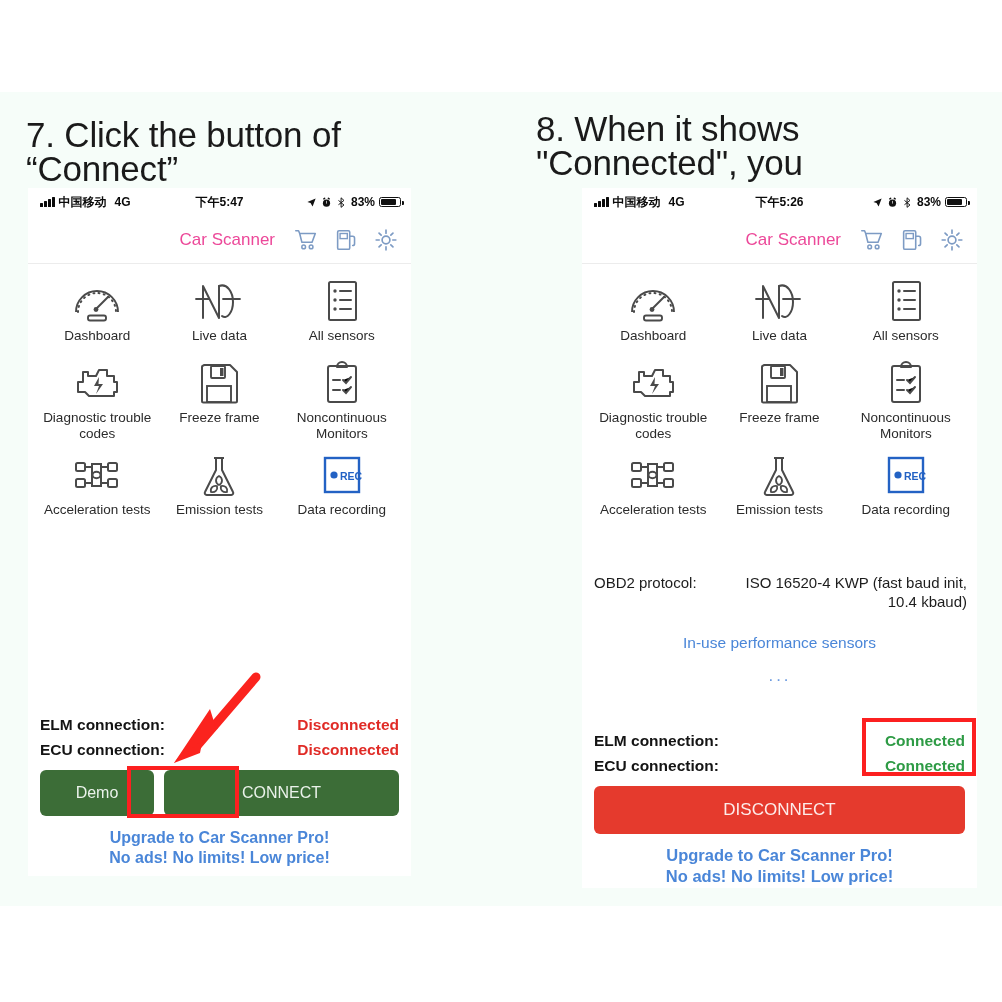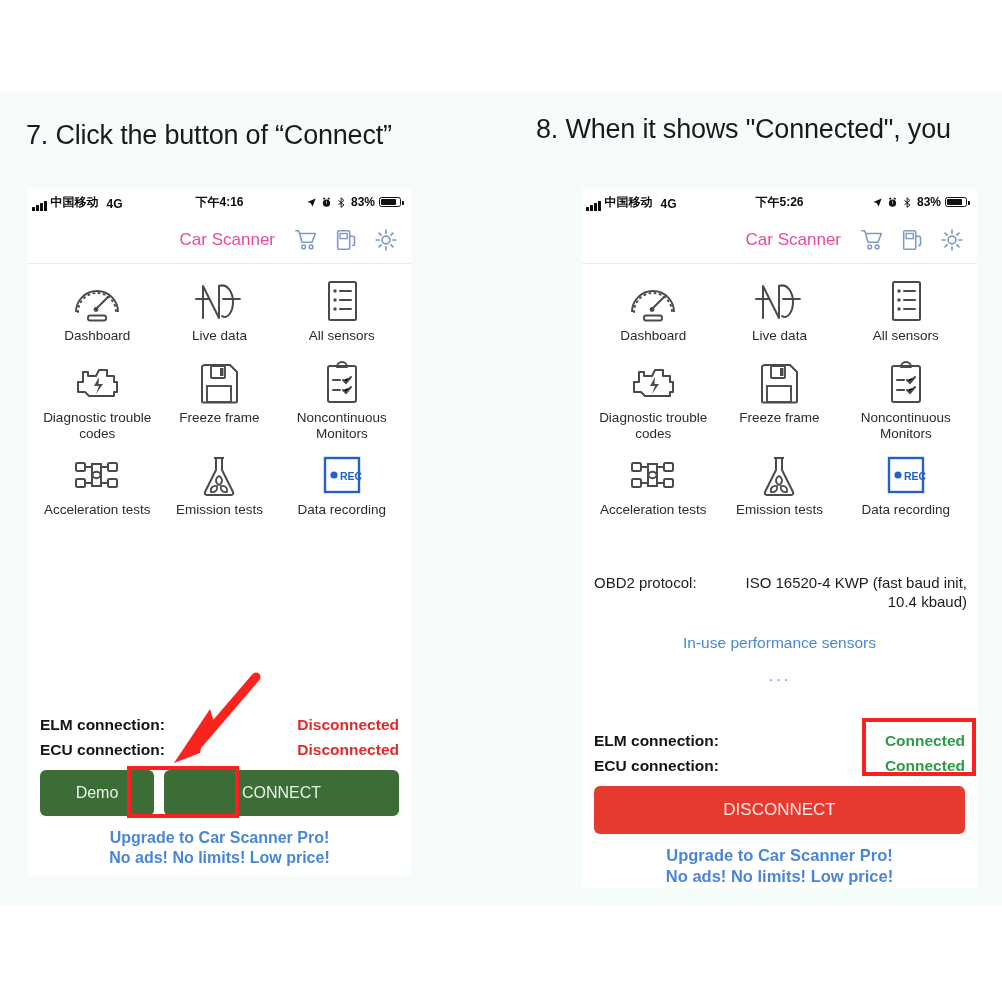--- a/index.html
+++ b/index.html
@@ -16,42 +16,42 @@
   .mint-band{
     position:absolute;left:0;top:92px;width:1002px;height:814px;
     background:#f6fdf9;
   }
 
   
   .panel{position:absolute;}
   .caption{
     position:absolute;
     font-family:"Liberation Sans", sans-serif;
-    font-size:27px;
+    font-size:35px;
     line-height:34px;
     color:#1a1a1a;
     letter-spacing:-0.2px;
     font-weight:400;
   }
 
   
   .phone{
     position:absolute;
     background:#ffffff;
     overflow:hidden;
   }
 
   
   .statusbar{
     position:relative;
     height:26px;
     display:flex;align-items:center;
     font-size:12px;font-weight:bold;color:#0a0a0a;
   }
-  .sb-left{position:absolute;left:4px;display:flex;align-items:flex-end;gap:4px;}
+  .sb-left{position:absolute;left:12px;display:flex;align-items:center;gap:4px;}
   .sb-center{position:absolute;left:0;right:0;text-align:center;}
   .sb-right{position:absolute;right:10px;display:flex;align-items:center;gap:4px;}
   .bars{display:inline-flex;align-items:flex-end;gap:1.5px;height:10px;}
   .bars i{display:block;width:2.5px;background:#0a0a0a;border-radius:0.5px;}
   .bars i:nth-child(1){height:4px;}
   .bars i:nth-child(2){height:6px;}
   .bars i:nth-child(3){height:8px;}
   .bars i:nth-child(4){height:10px;}
   .carrier{font-size:12px;font-weight:bold;}
   .net{font-size:12px;font-weight:bold;margin-left:4px;}
@@ -153,21 +153,21 @@
         <div class="sb-left">
           <span class="bars">
               <i></i>
               <i></i>
               <i></i>
               <i></i>
             </span>
           <span class="carrier">中国移动</span>
           <span class="net">4G</span>
         </div>
-        <div class="sb-center">下午4:16</div>
+        <div class="sb-center">下午5:47</div>
         <div class="sb-right">
           <svg class="ico-sm" viewBox="0 0 16 16">
               <path d="M14 2 L2 7.2 L6.6 8.6 L9.6 13.8 Z" fill="#111"></path>
             </svg>
           <svg class="ico-sm" viewBox="0 0 16 16">
               <circle cx="8" cy="9" r="5.2" fill="#111"></circle>
               <rect x="3" y="1.2" width="3.4" height="2.2" rx="1" transform="rotate(-35 4.7 2.3)" fill="#111"></rect>
               <rect x="9.6" y="1.2" width="3.4" height="2.2" rx="1" transform="rotate(35 11.3 2.3)" fill="#111"></rect>
               <rect x="7.5" y="5.6" width="1" height="4" fill="#fff"></rect>
             </svg>

